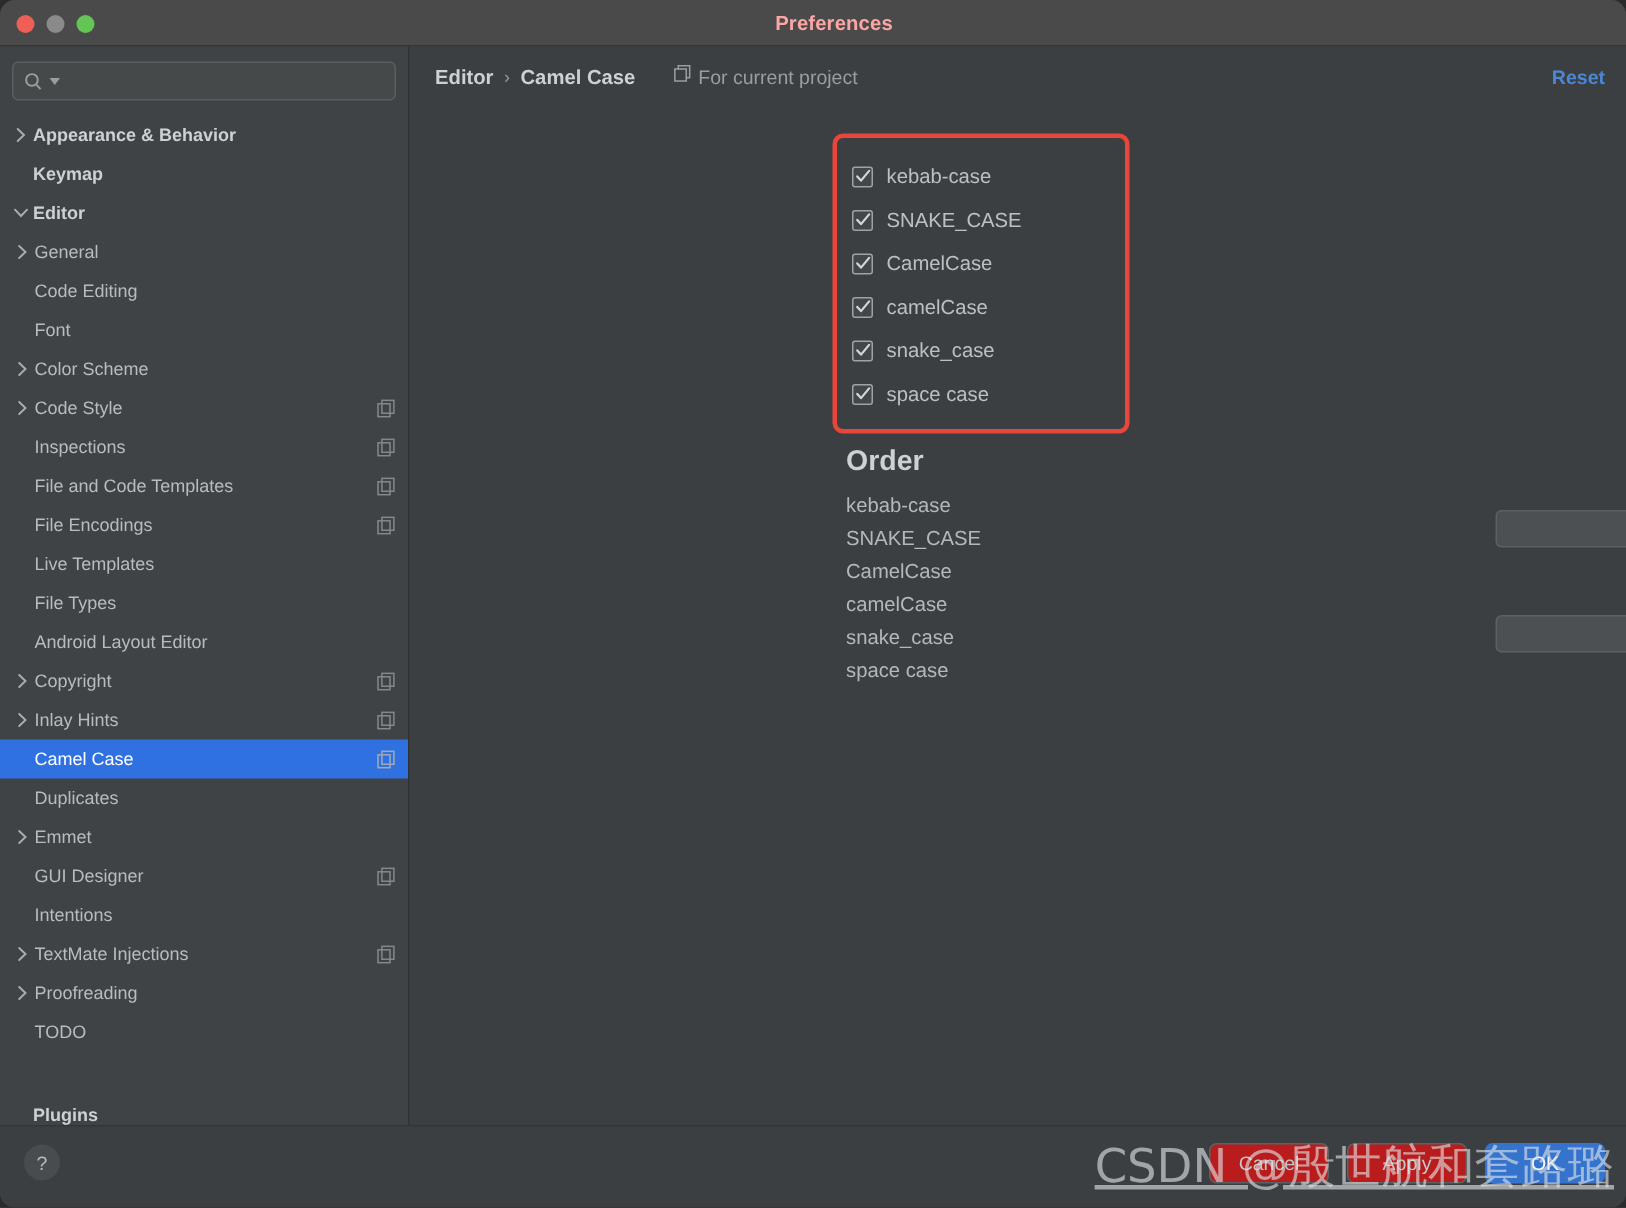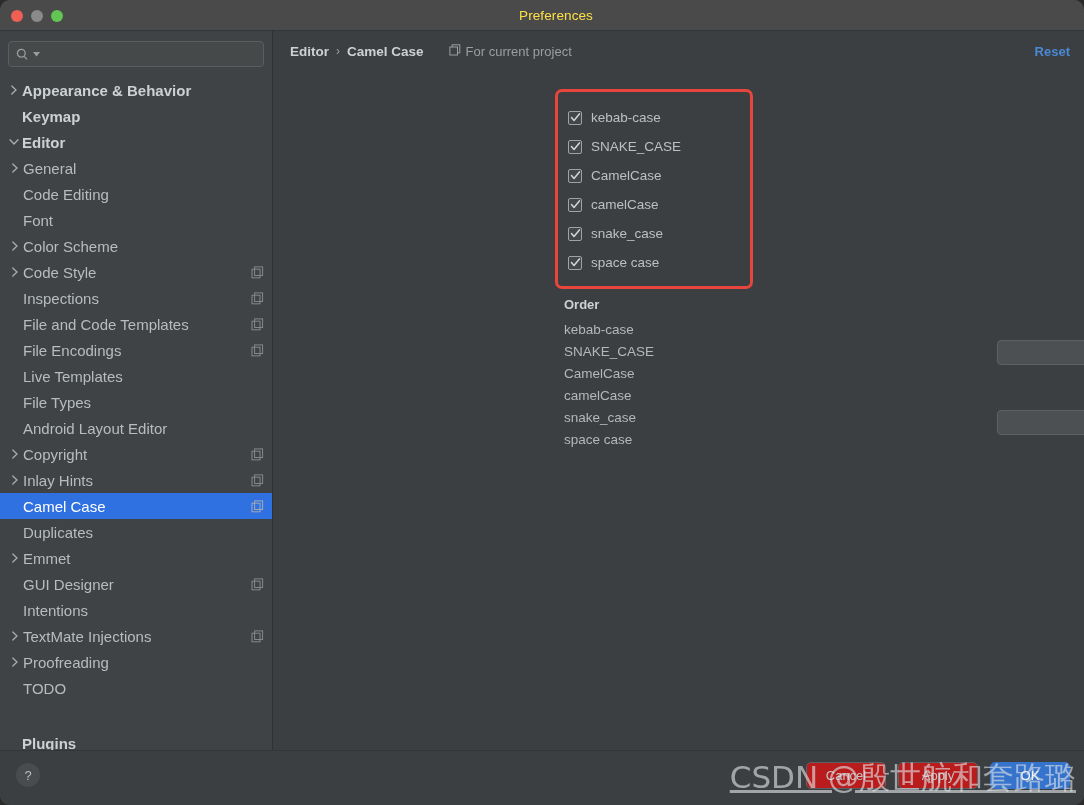--- a/index.html
+++ b/index.html
@@ -26,22 +26,22 @@
     position: relative;
     height: 31px;
     background: #4a4a4a;
     border-bottom: 1px solid #333638;
     display: flex;
     align-items: center;
     justify-content: center;
   }
   .titlebar-title {
     font-size: 13.5px;
-    font-weight: normal;
-    color: #fde047;
+    font-weight: bold;
+    color: #fca5a5;
     letter-spacing: 0.1px;
     padding-left: 28px;
   }
   .traffic {
     position: absolute;
     left: 11px;
     top: 0;
     height: 31px;
     display: flex;
     align-items: center;
@@ -97,21 +97,21 @@
   .tree-row.selected { background: #2f71e0; }
   .arrow-slot {
     width: 16px;
     display: flex;
     align-items: center;
     justify-content: center;
     flex: 0 0 16px;
   }
   .arrow-slot svg { display: block; }
   .tree-label {
-    font-size: 15px;
+    font-size: 12px;
     color: #b8bcbf;
     white-space: nowrap;
   }
   .tree-row.lvl0 .tree-label { font-weight: bold; color: #cdd1d3; }
   .tree-row.selected .tree-label { color: #ffffff; }
   .indent-0 { padding-left: 6px; }
   .indent-1 { padding-left: 7px; }
   .copy-badge {
     margin-left: auto;
     opacity: 0.65;
@@ -207,21 +207,21 @@
   }
 
   
   .order-section {
     position: absolute;
     left: 291px;
     top: 266px;
     width: 230px;
   }
   .order-title {
-    font-size: 13px;
+    font-size: 19px;
     font-weight: bold;
     color: #cdd1d3;
     margin-bottom: 10px;
   }
   .order-row {
     height: 22px;
     font-size: 13.5px;
     color: #b4b8bb;
     white-space: nowrap;
   }

